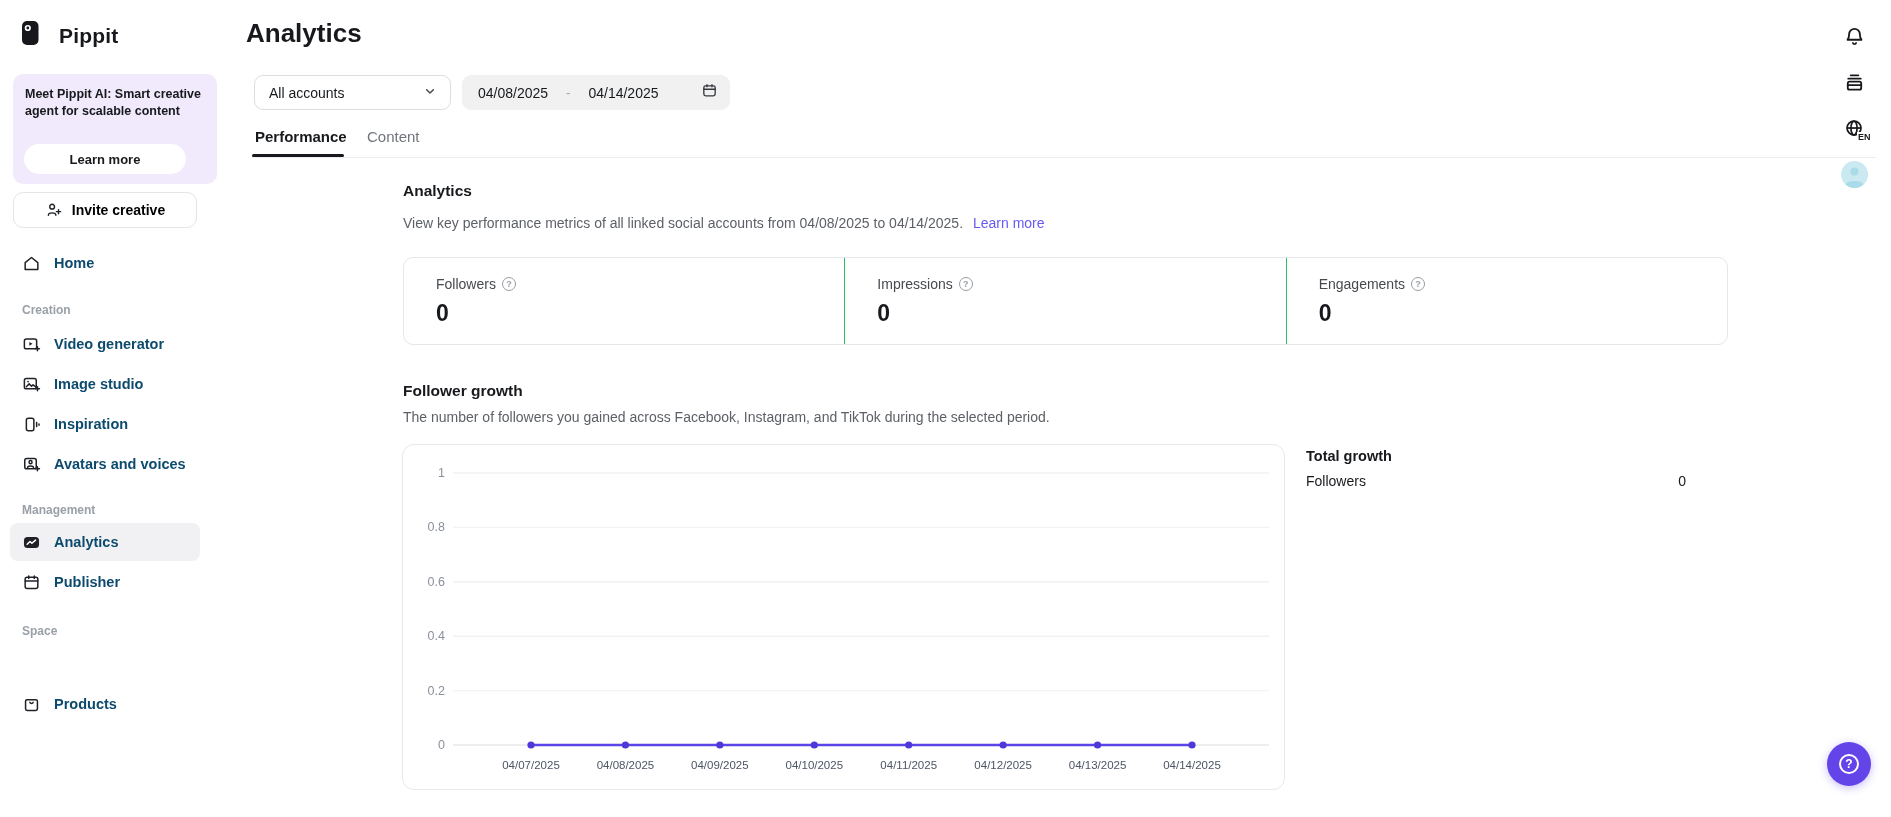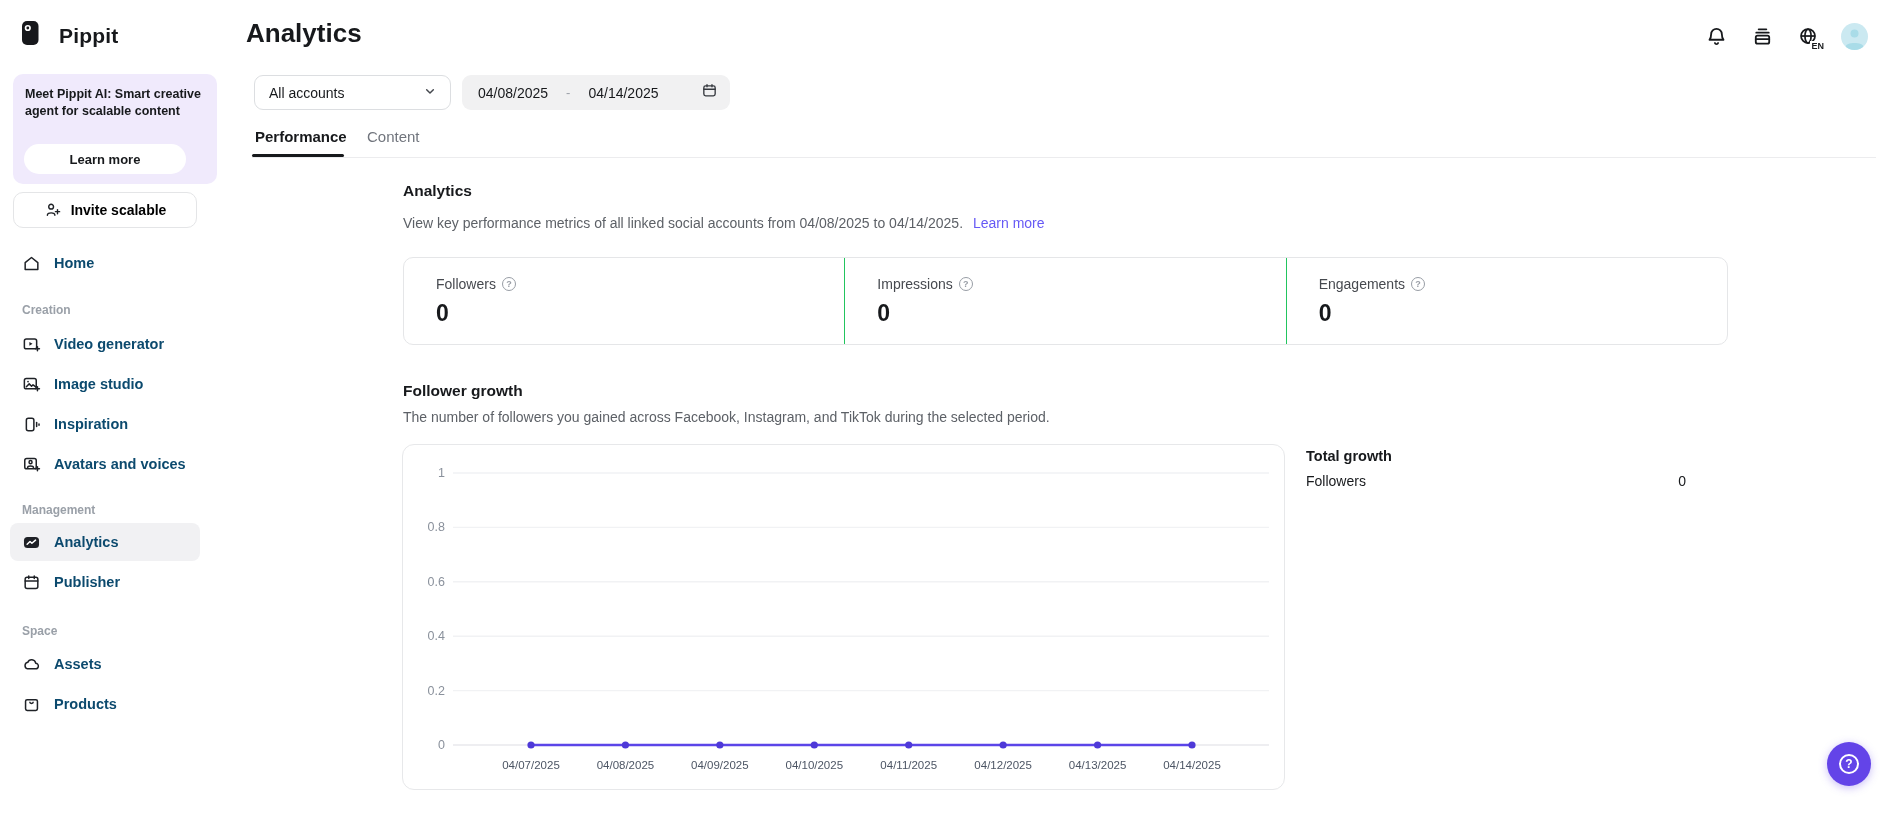--- a/index.html
+++ b/index.html
@@ -24,21 +24,21 @@
   .nav-item { position:absolute; left:10px; width:190px; height:40px; display:flex;
     align-items:center; gap:13px; padding:0 12px; border-radius:8px; cursor:pointer; }
   .nav-item.selected { background:#f1f1f3; height:38px; }
   .nav-label { font-size:14.5px; font-weight:700; color:#0c4a6e; }
   .section-label { position:absolute; left:22px; font-size:12px; font-weight:700; color:#9aa0a8; }
   .icon18 { width:19px; height:19px; display:flex; align-items:center; justify-content:center; }
   .icon18 svg { display:block; }
 
   
   .page-title { position:absolute; left:246px; top:18px; font-size:26px; font-weight:800; }
-  .top-icons { position:absolute; right:23px; top:23px; display:flex; align-items:center; gap:20px; }
+  .top-icons { position:absolute; right:23px; top:23px; display:flex; align-items:center; gap:20px;flex-direction:column; }
   .top-icon { width:26px; height:26px; display:flex; align-items:center; justify-content:center; cursor:pointer; position:relative; }
   .lang-label { position:absolute; right:-3px; bottom:-1px; font-size:9px; font-weight:800;
     background:#fff; padding-left:1px; color:#17191c; }
   .avatar { width:27px; height:27px; border-radius:50%; background:#cbe9f1; overflow:hidden;
     display:flex; align-items:flex-end; justify-content:center; cursor:pointer; }
 
   
   .account-select { position:absolute; left:254px; top:75px; width:197px; height:35px;
     border:1px solid #dcdee1; border-radius:9px; background:#fff; display:flex;
     align-items:center; justify-content:space-between; padding:0 12px 0 14px; cursor:pointer; }
@@ -110,21 +110,21 @@
 
   <button class="invite-btn">
     <span class="icon18">
       <svg width="18" height="18" viewBox="0 0 24 24" fill="none" stroke="#1f2227" stroke-width="1.9" stroke-linecap="round" stroke-linejoin="round">
           <circle cx="9.5" cy="7.5" r="3.2"></circle>
           <path d="M4.5 19c0-4.2 10-4.2 10 0"></path>
           <path d="M18 11.5v5.5"></path>
           <path d="M15.2 14.2h5.6"></path>
         </svg>
     </span>
-    <span>Invite scalable</span>
+    <span>Invite creative</span>
   </button>
 
   <div class="nav-item" style="top:243px">
     <span class="icon18">
       <svg width="19" height="19" viewBox="0 0 24 24" fill="none" stroke="#1f2227" stroke-width="1.9" stroke-linejoin="round">
           <path d="M4 10.8 12 4.4l8 6.4v8.8H4z"></path>
         </svg>
     </span>
     <span class="nav-label">Home</span>
   </div>
@@ -199,28 +199,20 @@
           <path d="M4 10.2h16"></path>
           <path d="M8.5 3.8v3"></path>
           <path d="M15.5 3.8v3"></path>
         </svg>
     </span>
     <span class="nav-label">Publisher</span>
   </div>
 
   <div class="section-label" style="top:624px">Space</div>
 
-  <div class="nav-item" style="top:644px">
-    <span class="icon18">
-      <svg width="19" height="19" viewBox="0 0 24 24" fill="none" stroke="#1f2227" stroke-width="1.9" stroke-linejoin="round">
-          <path d="M7 17.5h9.8a3.6 3.6 0 0 0 .5-7.2 5.2 5.2 0 0 0-10-1 4.2 4.2 0 0 0-.3 8.2z"></path>
-        </svg>
-    </span>
-    <span class="nav-label">Assets</span>
-  </div>
 
   <div class="nav-item" style="top:684px">
     <span class="icon18">
       <svg width="19" height="19" viewBox="0 0 24 24" fill="none" stroke="#1f2227" stroke-width="1.9" stroke-linejoin="round">
           <rect x="4.5" y="6" width="15" height="13.5" rx="2"></rect>
           <path d="M9.8 8.6a2.2 2.2 0 0 0 4.4 0"></path>
         </svg>
     </span>
     <span class="nav-label">Products</span>
   </div>

